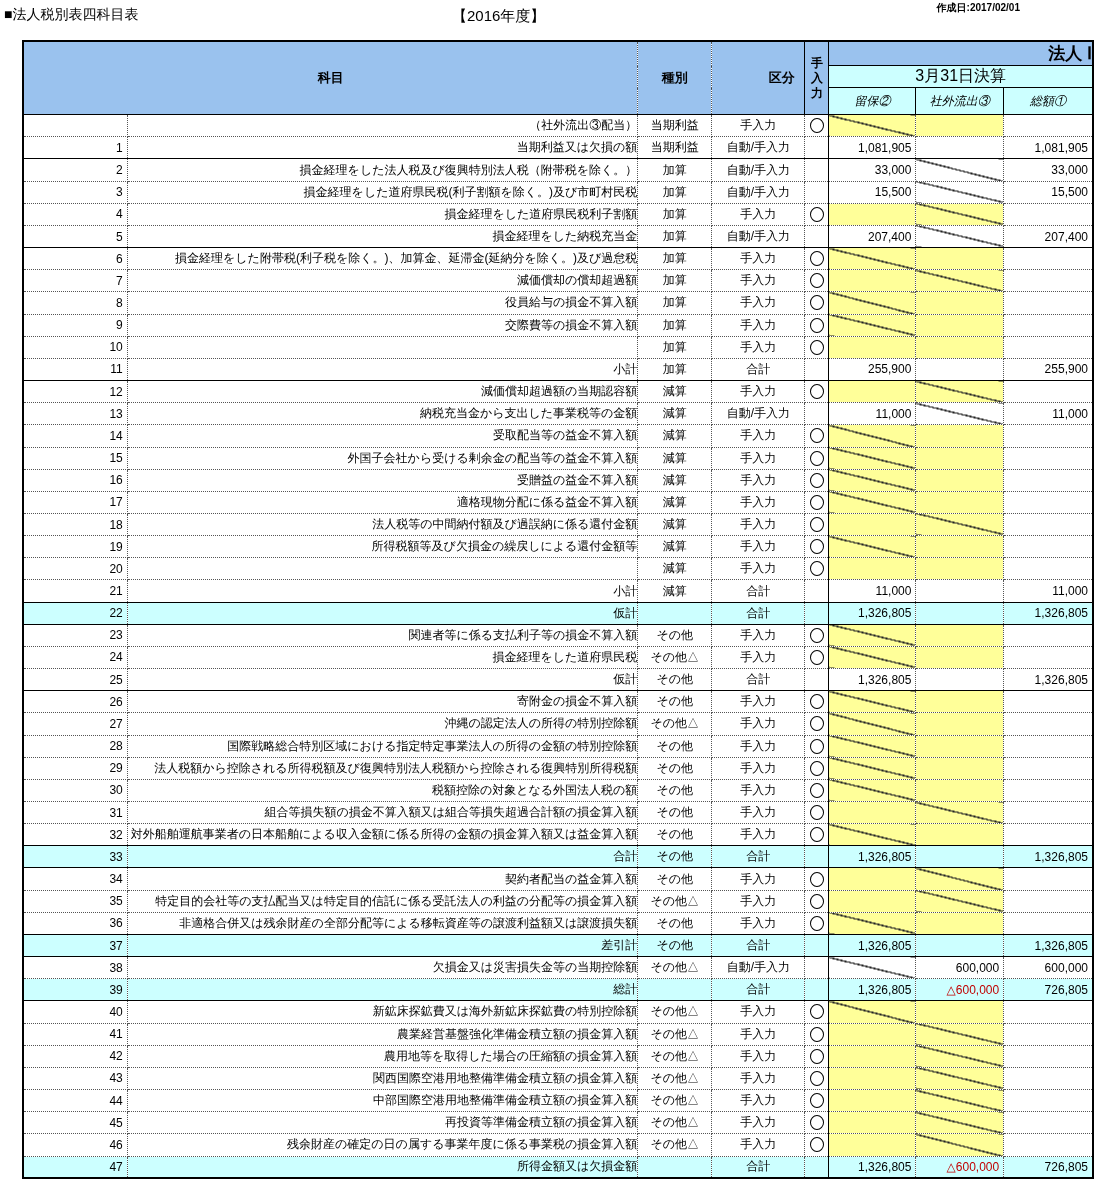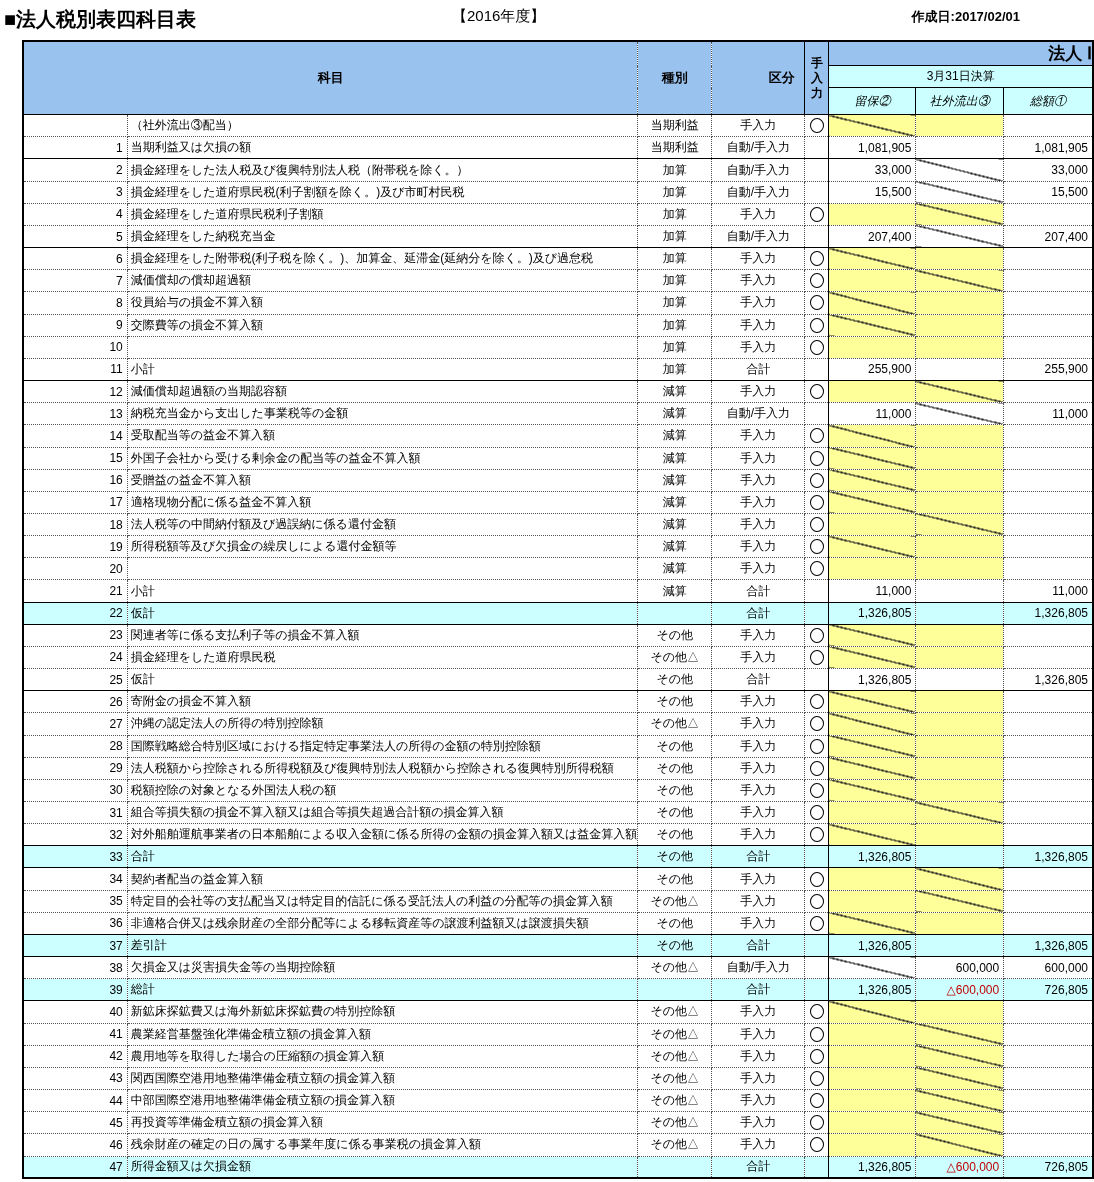--- a/index.html
+++ b/index.html
@@ -1,47 +1,47 @@
 <!DOCTYPE html>
 <html style="--blue: #9ac2ee; --cyan: #ccffff; --yellow: #ffff99; --red: #c00000;"><head>
 <meta charset="utf-8">
 <style>
   * { box-sizing: border-box; }
   body { margin: 0; background: #fff; }
   .page { position: relative; width: 1094px; height: 1182px; background: #fff;
           font-family: "Liberation Sans", sans-serif; color: #000; }
-  .title  { position: absolute; left: 4px;  top: 6px; font-size: 20px; font-weight: bold; }
+  .title  { position: absolute; left: 4px;  top: 6px; font-size: 14px; font-weight: normal; }
   .year   { position: absolute; left: 452px; top: 7px; font-size: 15px; font-weight: normal; }
-  .date   { position: absolute; right: 74px; top: 8px; font-size: 13px; font-weight: bold; }
+  .date   { position: absolute; right: 74px; top: 1px; font-size: 10px; font-weight: bold; }
 
   table.sheet { position: absolute; left: 22px; top: 40px; border-collapse: collapse;
                 table-layout: fixed; border: 2px solid #000; }
   th, td { padding: 0; overflow: hidden; white-space: nowrap; font-size: 12px;
            font-weight: normal; height: 22.17px; }
 
   
   thead tr.h1 { height: 23px; } thead tr.h2 { height: 22px; } thead tr.h3 { height: 27px; }
   thead th { border-right: 1px dotted #555; border-bottom: 1px solid #000; text-align: center; }
   th.bluet { background: var(--blue); font-weight: bold; font-size: 13px; margin-top: 12px; }
   th.kubr  { border-right: 1px solid #000; padding-left: 47px; }
   th.manh  { background: var(--blue); border-right: 1px solid #000; }
   th.corp  { background: var(--blue); font-weight: bold; font-size: 17px; text-align: right; }
-  th.kessan{ background: var(--cyan); font-size: 12px; }
+  th.kessan{ background: var(--cyan); font-size: 16px; }
   th.lab   { background: var(--cyan); font-style: italic; font-size: 12px; border-right: 1px solid #000; margin-top: 48px; }
   th.lab.last { border-right: none; }
   .vtext { width: 14px; margin: 0 auto; word-break: break-all; white-space: normal;
            line-height: 1.25; font-weight: bold; font-size: 12px; }
 
   
   tbody td { border-right: 1px dotted #555; }
   tbody td:last-child { border-right: none; }
   tbody tr.sep-d td { border-bottom: 1px dotted #555; }
   tbody tr.sep-s td { border-bottom: 1px solid #000; }
   td.num  { text-align: right; padding-right: 4px; }
-  td.subj { text-align: left;  padding-left: 3px; }
+  td.subj { text-align: right;  padding-left: 3px; }
   td.typ, td.kub { text-align: center; }
   td.man  { text-align: center; border-right: 1px solid #000; }
   td.val  { text-align: right; padding-right: 4px; }
   td.yel  { background: var(--yellow); }
   tr.cyan td { background: var(--cyan); }
   td.red  { color: var(--red); }
   td.diag { background-image: linear-gradient(to top right,
               transparent calc(50% - 0.7px), #222 calc(50% - 0.7px),
               #222 calc(50% + 0.7px), transparent calc(50% + 0.7px)); }
   .circle { display: inline-block; width: 14px; height: 15px; margin-top: 3px;

